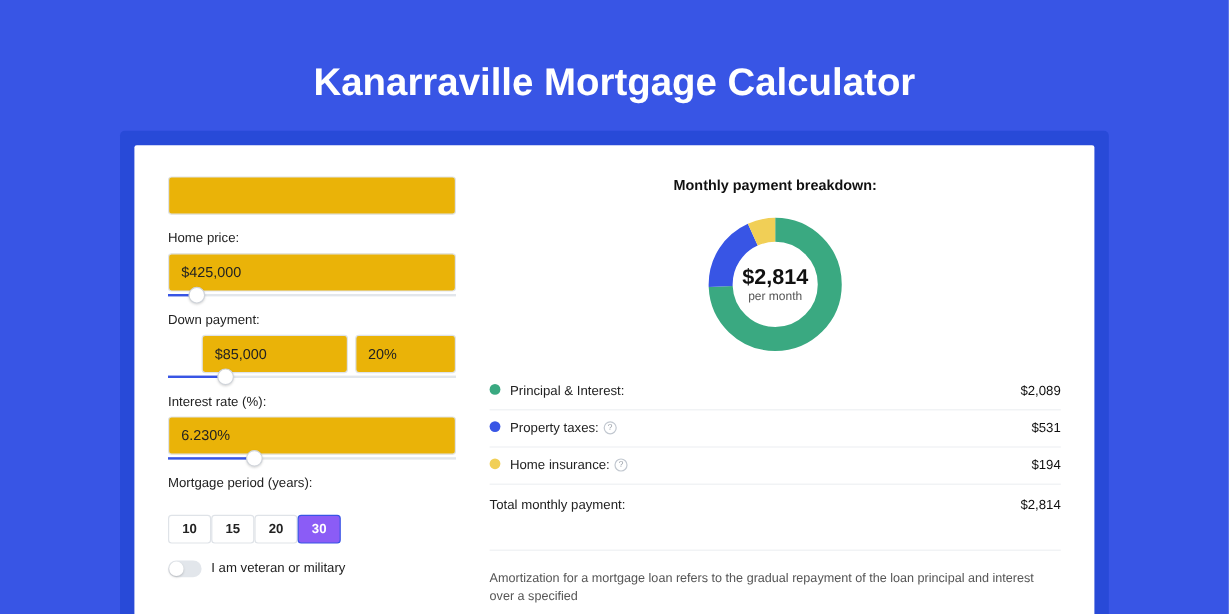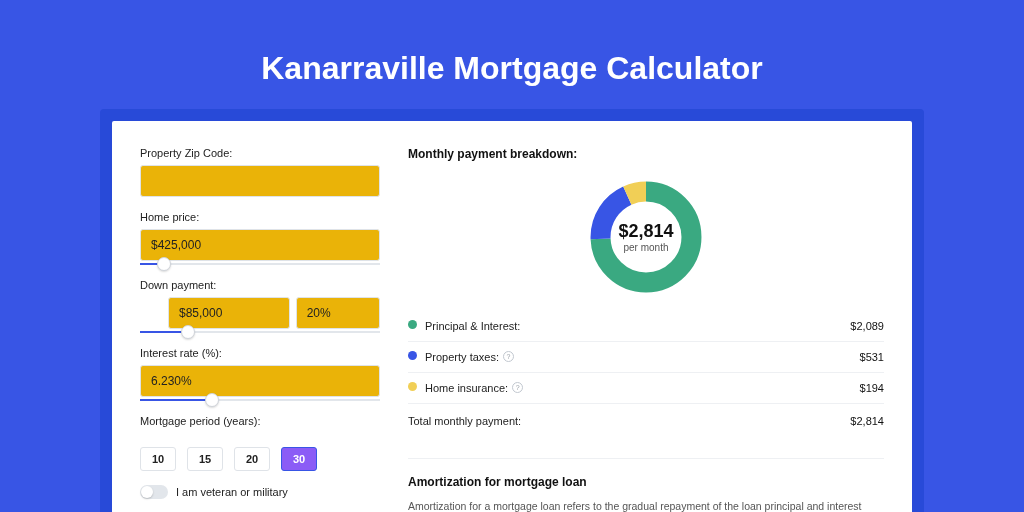--- a/index.html
+++ b/index.html
@@ -71,21 +71,21 @@
   background: #fff;
   border: 1px solid #d0d4da;
   border-radius: 50%;
   top: -6px;
   transform: translateX(-50%);
   box-shadow: 0 1px 2px rgba(0,0,0,.15);
 }
 .row { display: flex; gap: 6px; padding-left: 28px; }
 .row .input:first-child { flex: 1.6; }
 .row .input:last-child { flex: 1; }
-.periods { display: flex; gap: 11px; margin-top: 20px; }
+.periods { display: flex; gap: 0; margin-top: 20px; }
 .period-btn {
   width: 36px;
   height: 24px;
   border: 1px solid #dfe3e8;
   background: #fff;
   border-radius: 3px;
   font-size: 11px;
   font-weight: 700;
   color: #222;
   cursor: pointer;
@@ -112,20 +112,21 @@
   border-radius: 50%;
   top: 1px;
   left: 1px;
   box-shadow: 0 1px 2px rgba(0,0,0,.2);
 }
 .section-title {
   font-size: 12px;
   font-weight: 700;
   color: #111;
   margin-bottom: 6px;
+  text-align: center;
 }
 .donut-wrap {
   display: flex;
   justify-content: center;
   padding: 10px 0 14px 0;
 }
 .donut {
   position: relative;
   width: 120px;
   height: 120px;
@@ -180,21 +181,20 @@
 <div class="hero">
   <h1>Kanarraville Mortgage Calculator</h1>
 </div>
 
 <div class="card-wrap">
   <div class="card">
 
     <div class="left">
 
       <div class="field">
-        <span class="label">Property Zip Code:</span>
         <input class="input" value="" style="">
       </div>
 
       <div class="field">
         <span class="label">Home price:</span>
         <input class="input" value="$425,000" style="">
         <div class="slider-track">
           <div class="slider-fill" style="width:10%"></div>
           <div class="slider-thumb" style="left:10%"></div>
         </div>
@@ -273,19 +273,18 @@
             <span class="info-icon">?</span>
             <span class="legend-val">$194</span>
           </div>
           <div class="legend-row legend-total">
             <span class="legend-label">Total monthly payment:</span>
             <span class="legend-val">$2,814</span>
           </div>
         </div>
 
       <div class="amort">
-        <div class="amort-title">Amortization for mortgage loan</div>
         <div class="amort-text">Amortization for a mortgage loan refers to the gradual repayment of the loan principal and interest over a specified</div>
       </div>
     </div>
 
   </div>
 </div>
 
 </body></html>

